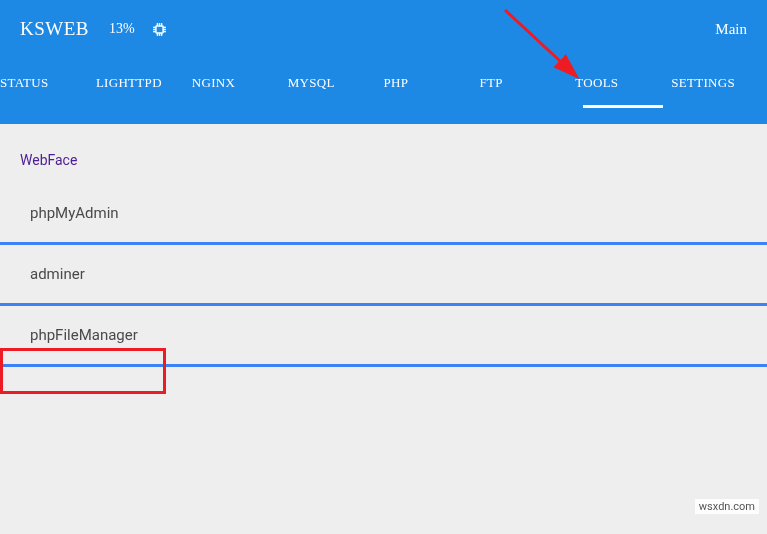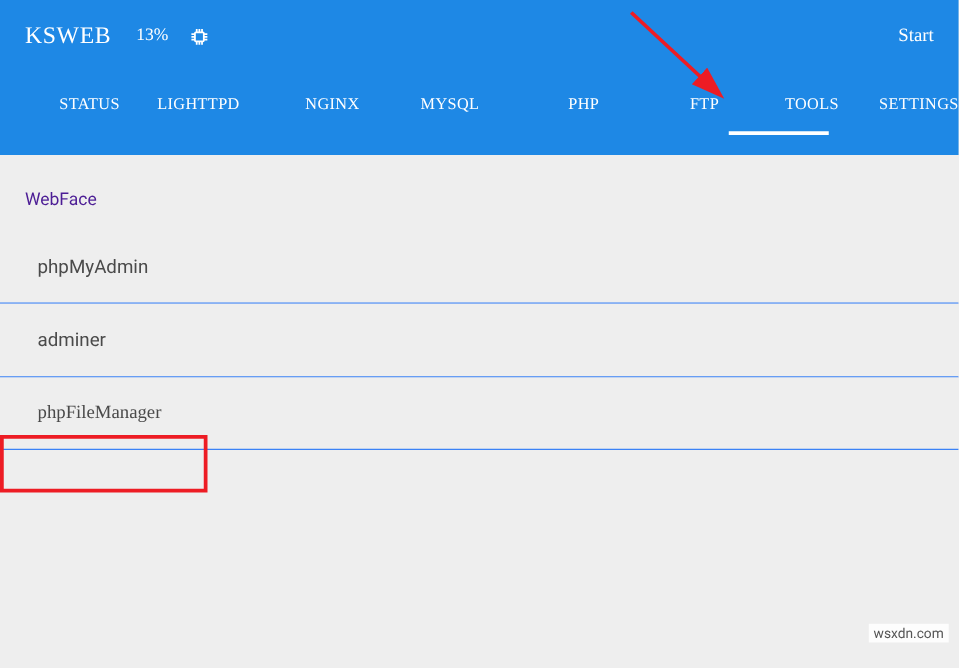--- a/index.html
+++ b/index.html
@@ -51,21 +51,21 @@
       color: #fff;
       cursor: pointer;
     }
     .tabbar {
       height: 50px;
       display: flex;
       align-items: center;
     }
     .tab {
       flex: 1;
-      text-align: right;
+      text-align: left;
       color: #fff;
       font-size: 13px;
       font-weight: 500;
       letter-spacing: 0.3px;
       height: 50px;
       line-height: 50px;
       position: relative;
       cursor: pointer;
     }
     .tab.active::after {
@@ -91,23 +91,22 @@
       background: #eeeeee;
       padding: 20px 30px;
       font-size: 15px;
       color: #4a4a4a;
       border-bottom: 1px solid #d9d9d9;
       cursor: pointer;
       position: relative;
     }
     .list-item:last-child {
       border-bottom: none;
-      font-family: Liberation Serif, serif;
     }
-    .main-section .list-item { border-bottom: 1px solid #3b82f6; }
+    .main-section .list-item { border-bottom: 3px solid #3b82f6; }
 
     .arrow-annotation {
       position: absolute;
       top: 5px;
       left: 495px;
       pointer-events: none;
     }
     .hilite {
       position: absolute;
       top: 348px;
@@ -148,21 +147,21 @@
             <line x1="3" y1="9" x2="7" y2="9"></line>
               <line x1="3" y1="12" x2="7" y2="12"></line>
               <line x1="3" y1="15" x2="7" y2="15"></line>
             <line x1="17" y1="9" x2="21" y2="9"></line>
               <line x1="17" y1="12" x2="21" y2="12"></line>
               <line x1="17" y1="15" x2="21" y2="15"></line>
           </svg>
         </span>
       </div>
     </div>
-    <div class="exit-link">Start</div>
+    <div class="exit-link">Main</div>
   </div>
   <div class="tabbar">
     <div class="tab">STATUS</div>
     <div class="tab">LIGHTTPD</div>
     <div class="tab">NGINX</div>
     <div class="tab">MYSQL</div>
     <div class="tab">PHP</div>
     <div class="tab">FTP</div>
     <div class="tab active">TOOLS</div>
     <div class="tab">SETTINGS</div>

